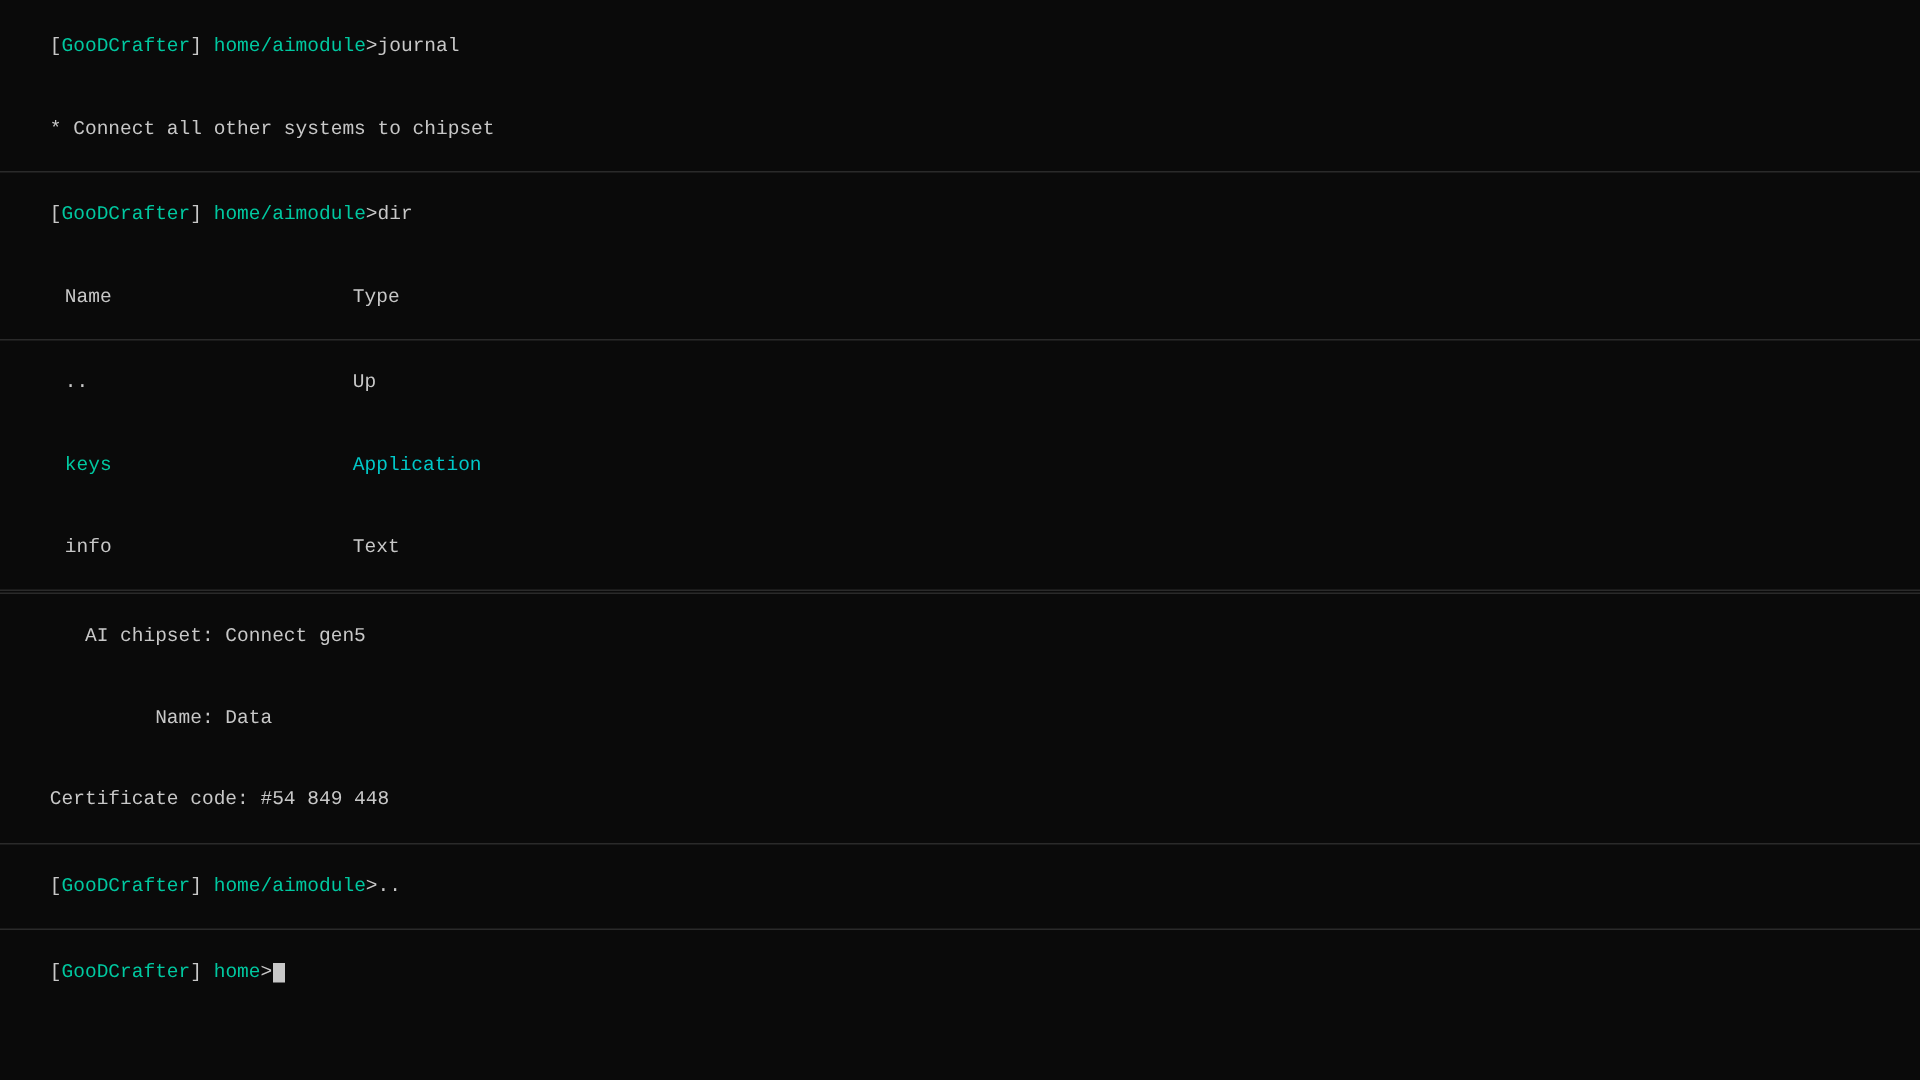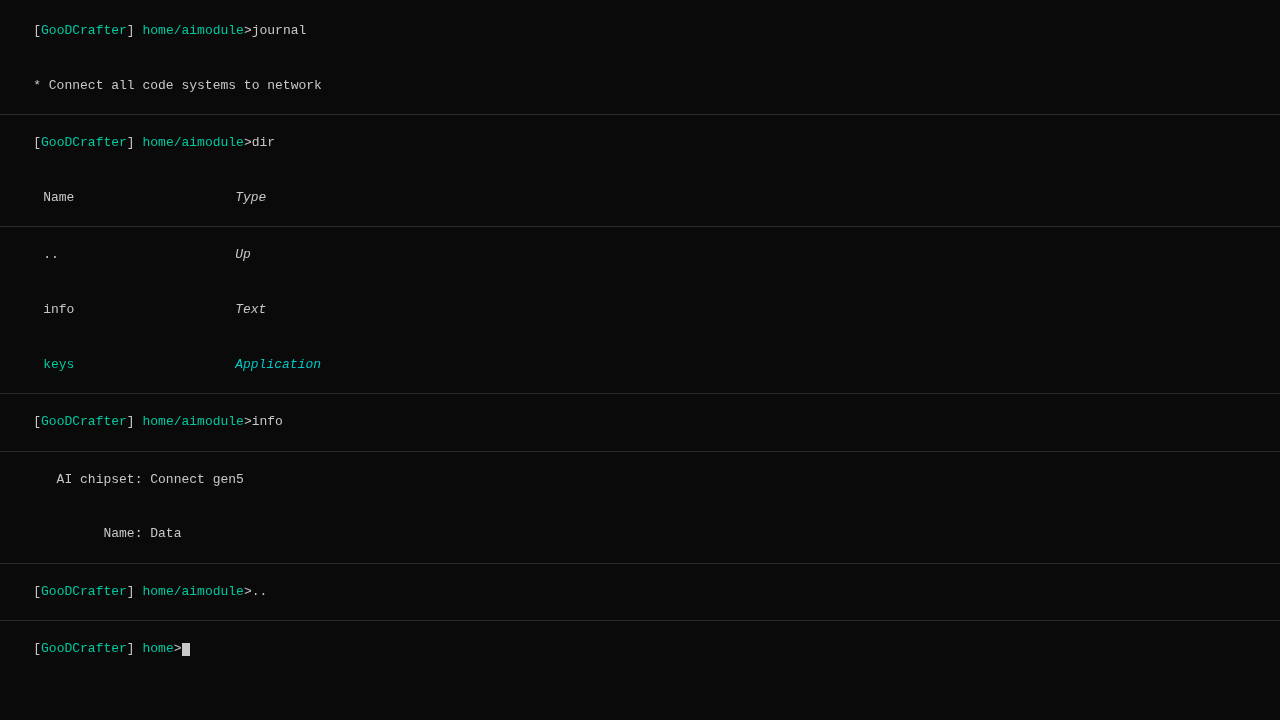--- a/index.html
+++ b/index.html
@@ -66,21 +66,20 @@
     }
 
     .col-name {
       display: inline-block;
       width: 192px;
       margin-left: 10px;
     }
 
     .col-type {
       display: inline-block;
-      font-style: italic;
     }
 
     .info-label {
       color: #c8c8c8;
     }
 
     .info-value {
       color: #c8c8c8;
     }
 
@@ -100,63 +99,63 @@
 </head>
 <body>
 
 <div class="terminal">
 
   <div class="line">
     <span class="prompt-bracket">[</span><span class="prompt-user">GooDCrafter</span><span class="prompt-bracket">]</span><span class="prompt-path"> home/aimodule</span><span class="prompt-cmd">&gt;</span><span class="text-white">journal</span>
   </div>
 
   <div class="line">
-    <span class="text-white">* Connect all code systems to network</span>
+    <span class="text-white">* Connect all other systems to chipset</span>
   </div>
 
   <hr class="divider">
 
   <div class="line">
     <span class="prompt-bracket">[</span><span class="prompt-user">GooDCrafter</span><span class="prompt-bracket">]</span><span class="prompt-path"> home/aimodule</span><span class="prompt-cmd">&gt;</span><span class="text-white">dir</span>
   </div>
 
   <div class="line">
     <span class="col-name text-white">Name</span><span class="col-type text-white">Type</span>
   </div>
 
   <hr class="divider">
 
   <div class="line">
     <span class="col-name text-white">..</span><span class="col-type text-white">Up</span>
   </div>
 
   <div class="line">
-    <span class="col-name text-white">info</span><span class="col-type text-white">Text</span>
+    <span class="col-name text-green">keys</span><span class="col-type text-cyan">Application</span>
   </div>
 
   <div class="line">
-    <span class="col-name text-green">keys</span><span class="col-type text-cyan">Application</span>
+    <span class="col-name text-white">info</span><span class="col-type text-white">Text</span>
   </div>
 
   <hr class="divider">
 
-  <div class="line">
-    <span class="prompt-bracket">[</span><span class="prompt-user">GooDCrafter</span><span class="prompt-bracket">]</span><span class="prompt-path"> home/aimodule</span><span class="prompt-cmd">&gt;</span><span class="text-white">info</span>
-  </div>
 
   <hr class="divider">
 
   <div class="line">
     <span class="info-label">   AI chipset:</span><span class="info-value"> Connect gen5</span>
   </div>
 
   <div class="line">
     <span class="info-label">         Name:</span><span class="info-value"> Data</span>
   </div>
 
+  <div class="line">
+    <span class="info-label">Certificate code:</span><span class="info-value"> #54 849 448</span>
+  </div>
 
   <hr class="divider">
 
   <div class="line">
     <span class="prompt-bracket">[</span><span class="prompt-user">GooDCrafter</span><span class="prompt-bracket">]</span><span class="prompt-path"> home/aimodule</span><span class="prompt-cmd">&gt;</span><span class="text-white">..</span>
   </div>
 
   <hr class="divider">
 
   <div class="line">

